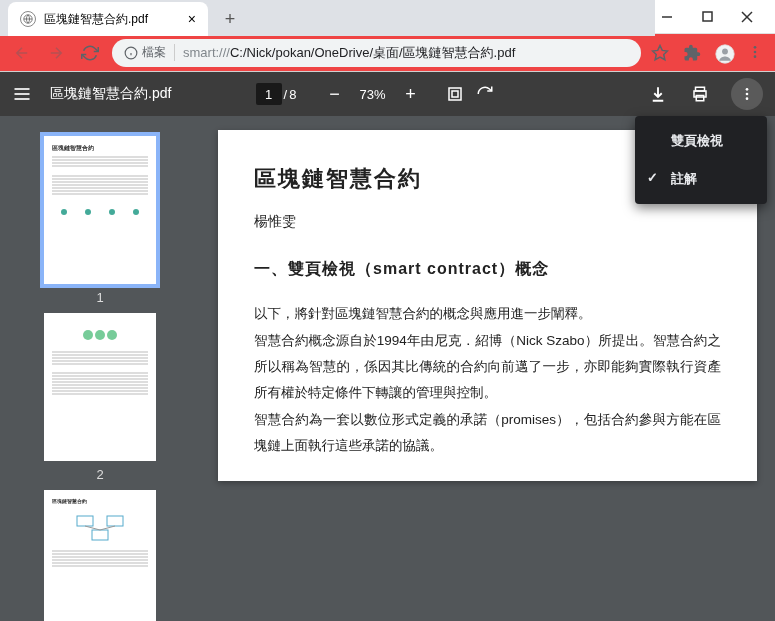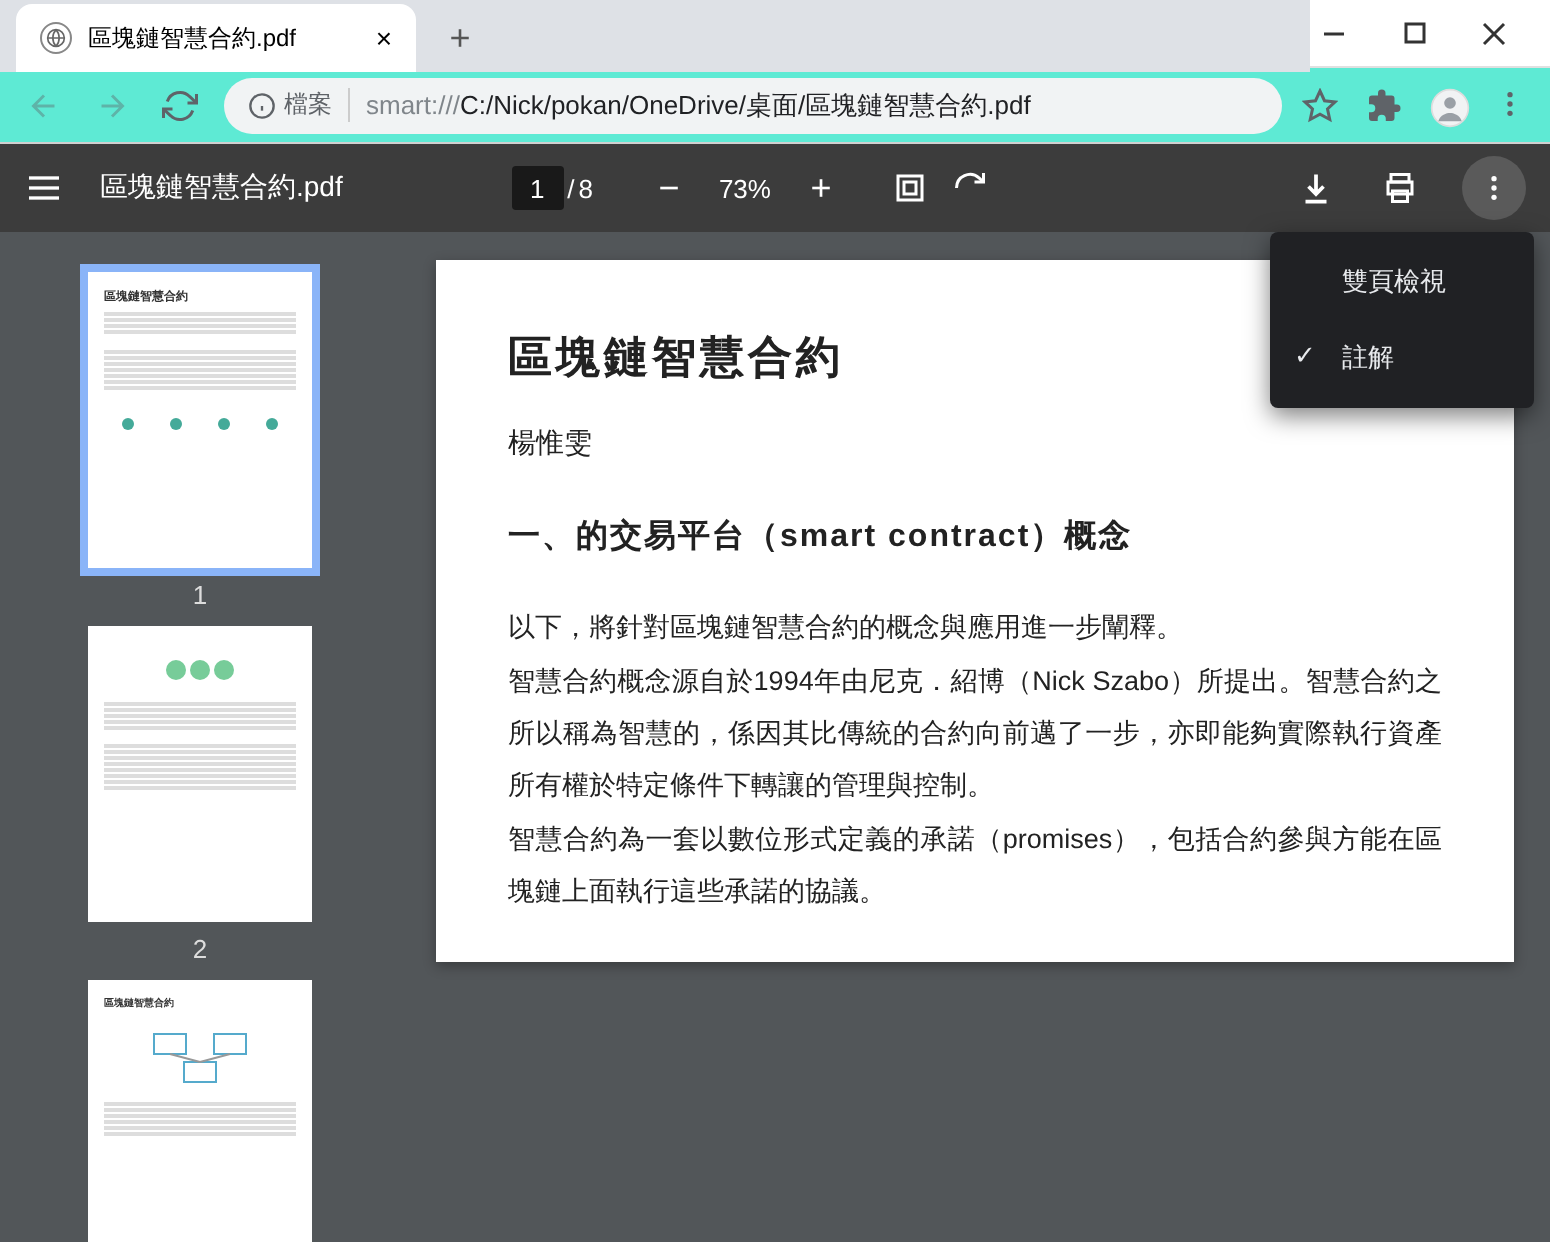--- a/index.html
+++ b/index.html
@@ -7,21 +7,21 @@
     
     .window-controls { height: 34px; display: flex; justify-content: flex-end; align-items: center; padding-right: 8px; background: #fff; border-bottom: 1px solid #e0e0e0; }
     .win-btn { width: 40px; height: 30px; display: flex; align-items: center; justify-content: center; cursor: pointer; }
     
     .tab-bar { height: 36px; display: flex; align-items: flex-end; background: #dee1e6; padding-left: 8px; position: absolute; top: 0; left: 0; right: 120px; }
     .tab { height: 34px; background: #fff; border-radius: 8px 8px 0 0; display: flex; align-items: center; padding: 0 12px; min-width: 200px; font-size: 12px; gap: 8px; }
     .tab-favicon { width: 16px; height: 16px; border: 1px solid #888; border-radius: 50%; display: flex; align-items: center; justify-content: center; }
     .tab-close { margin-left: auto; font-size: 14px; cursor: pointer; }
     .new-tab { width: 28px; height: 28px; display: flex; align-items: center; justify-content: center; margin-left: 8px; margin-bottom: 3px; cursor: pointer; font-size: 18px; color: #555; }
     
-    .addr-bar { height: 38px; display: flex; align-items: center; padding: 0 10px; gap: 10px; background: #5eead4; border-bottom: 1px solid #d0d0d0; }
+    .addr-bar { height: 38px; display: flex; align-items: center; padding: 0 10px; gap: 10px; background: #ef4444; border-bottom: 1px solid #d0d0d0; }
     .nav-btn { width: 24px; height: 24px; display: flex; align-items: center; justify-content: center; cursor: pointer; color: #5f6368; }
     .nav-btn.disabled { opacity: 0.4; }
     .url-field { flex: 1; height: 28px; background: #f1f3f4; border-radius: 14px; display: flex; align-items: center; padding: 0 12px; font-size: 13px; gap: 8px; color: #202124; }
     .url-prefix { color: #5f6368; font-size: 12px; border-right: 1px solid #ccc; padding-right: 8px; display:flex; align-items:center; gap:4px;}
     .url-text { color: #202124; }
     .url-text .dim { color: #80868b; }
     .addr-icons { display: flex; gap: 14px; align-items: center; }
     .addr-icon { width: 18px; height: 18px; cursor: pointer; }
     
     .pdf-toolbar { height: 44px; background: #3c3c3c; color: #fff; display: flex; align-items: center; padding: 0 12px; gap: 18px; }
@@ -48,21 +48,21 @@
     .thumb-chart .dot { width: 6px; height: 6px; border-radius: 50%; background: #4a9; }
     .thumb-label { color: #ddd; font-size: 13px; }
     
     .page-view { flex: 1; padding: 14px 18px; overflow-y: auto; }
     .page { background: #fff; padding: 28px 36px 20px; color: #222; font-size: 13.5px; line-height: 1.9; box-shadow: 0 2px 6px rgba(0,0,0,.3); }
     .page h1 { font-size: 22px; font-weight: bold; margin-bottom: 8px; letter-spacing: 2px; }
     .page .author { font-size: 14px; margin-bottom: 20px; }
     .page p { margin-bottom: 18px; text-align: justify; }
     .page h2 { font-size: 16px; font-weight: bold; margin: 10px 0 16px; letter-spacing: 1px; }
     
-    .dropdown-menu { position: absolute; right: 8px; top: 0; background: #202124; color: #e8eaed; width: 132px; border-radius: 4px; box-shadow: 0 4px 12px rgba(0,0,0,.5); padding: 6px 0; font-size: 13px; z-index: 10; }
+    .dropdown-menu { position: absolute; right: 8px; top: 0; background: #202124; color: #e8eaed; width: 132px; border-radius: 4px; box-shadow: 0 4px 12px rgba(0,0,0,.5); padding: 6px 0; font-size: 13px; z-index: 10; font-weight: bold; }
     .menu-item { padding: 10px 14px 10px 36px; cursor: pointer; position: relative; }
     .menu-item.checked::before { content: "✓"; position: absolute; left: 12px; }
     
     svg { display: block; }
   </style>
 </head>
 <body>
 
 <div class="tab-bar">
   <div class="tab">
@@ -285,20 +285,20 @@
           <div class="th-line"></div>
           <div class="th-line"></div>
       </div>
     </div>
   </div>
 
   <div class="page-view">
     <div class="page">
       <h1>區塊鏈智慧合約</h1>
       <div class="author">楊惟雯</div>
-      <h2>一、的交易平台（smart contract）概念</h2>
+      <h2>一、雙頁檢視（smart contract）概念</h2>
       <p style="margin-bottom:2px;">以下，將針對區塊鏈智慧合約的概念與應用進一步闡釋。</p>
       <p style="margin-bottom:2px;">智慧合約概念源自於1994年由尼克．紹博（Nick Szabo）所提出。智慧合約之所以稱為智慧的，係因其比傳統的合約向前邁了一步，亦即能夠實際執行資產所有權於特定條件下轉讓的管理與控制。</p>
       <p style="margin-bottom:2px;">智慧合約為一套以數位形式定義的承諾（promises），包括合約參與方能在區塊鏈上面執行這些承諾的協議。</p>
 
     </div>
   </div>
 </div>
 
 </body></html>

